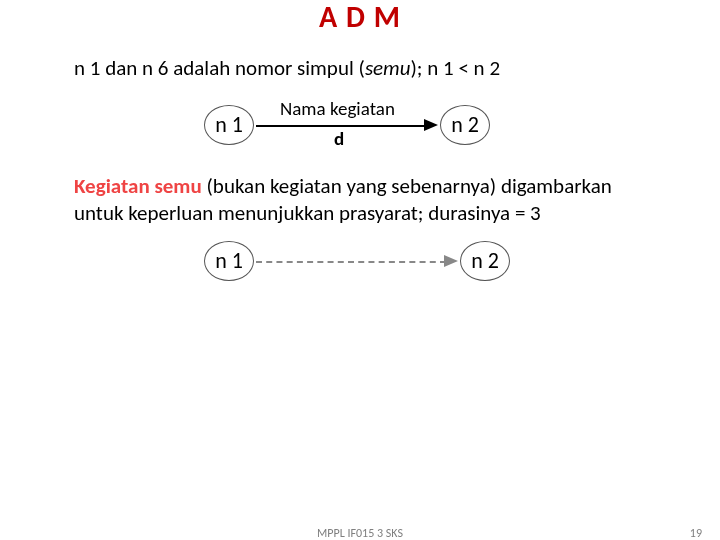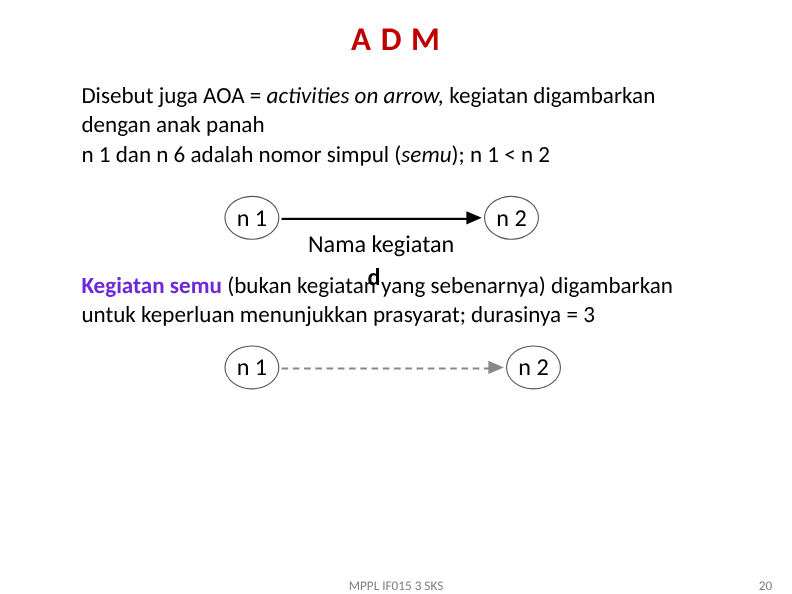--- a/index.html
+++ b/index.html
@@ -11,21 +11,21 @@
     color: #000;
     position: relative;
     overflow: hidden;
   }
   .title {
     text-align: center;
     color: #c00000;
     font-weight: bold;
     font-size: 30px;
     line-height: 1.15;
-    padding-top: 19px;
+    padding-top: 0;
     letter-spacing: 1px;
   }
   .title .line2 { letter-spacing: 0; }
   .body {
     padding: 20px 62px 0 74px;
     font-size: 21px;
     line-height: 1.28;
   }
   .italic { font-style: italic; }
   .para1 { }
@@ -61,27 +61,26 @@
   .arrowhead {
     position: absolute;
     width: 0; height: 0;
     border-top: 6px solid transparent;
     border-bottom: 6px solid transparent;
     border-left: 14px solid #000;
   }
   .arrowhead.gray { border-left-color: #888; }
   .lbl {
     position: absolute;
-    font-size: 22px;
+    font-size: 19px;
     white-space: nowrap;
-    margin-top: 38px;
   }
   .para4 { margin-top: 6px; }
   .bold { font-weight: bold; }
-  .red { color: #6d28d9; }
+  .red { color: #ef4444; }
   .footer {
     position: absolute;
     bottom: 14px;
     left: 0;
     width: 720px;
     font-size: 12px;
     color: #7f7f7f;
   }
   .footer-center {
     position: absolute;
@@ -95,23 +94,20 @@
 </style>
 </head>
 <body>
 
 <div class="title">
   <div>A D M</div>
 </div>
 
 <div class="body">
 
-  <div class="para1">
-    <span>Disebut juga AOA  = </span><span class="italic">activities on arrow,</span><span> kegiatan digambarkan dengan anak panah</span>
-  </div>
 
   <div class="para2">
     <span>n 1 dan n 6 adalah nomor simpul (</span><span class="italic">semu</span><span>); n 1 &lt; n 2</span>
   </div>
 
 
   <div class="diagram">
     <div class="node" style="left:130px; top:18px;">
       <span>n 1</span>
     </div>
@@ -136,14 +132,14 @@
     <div class="arrowhead gray" style="left:370px; top:22px;"></div>
     <div class="node" style="left:386px; top:8px;">
       <span>n 2</span>
     </div>
   </div>
 
 </div>
 
 <div class="footer">
   <div class="footer-center">MPPL IF015    3 SKS</div>
-  <div class="footer-right">20</div>
+  <div class="footer-right">19</div>
 </div>
 
 </body></html>

